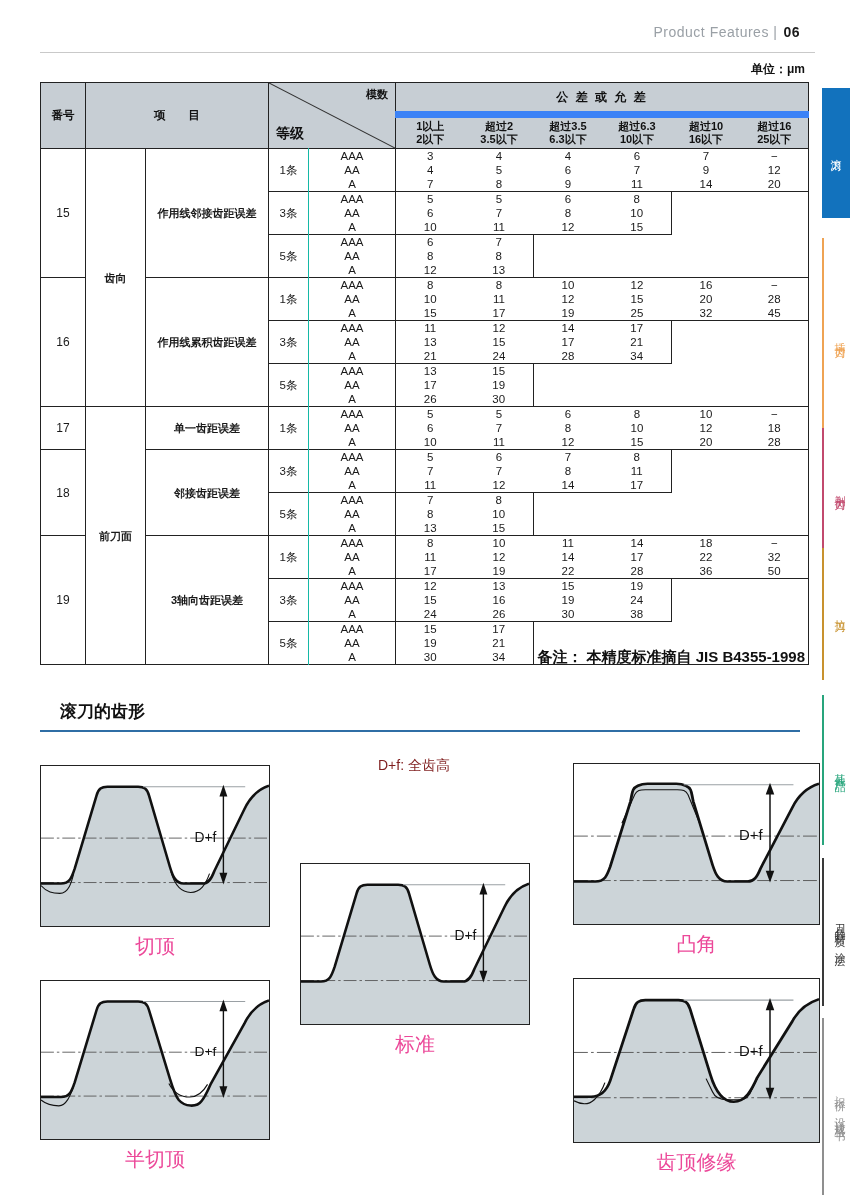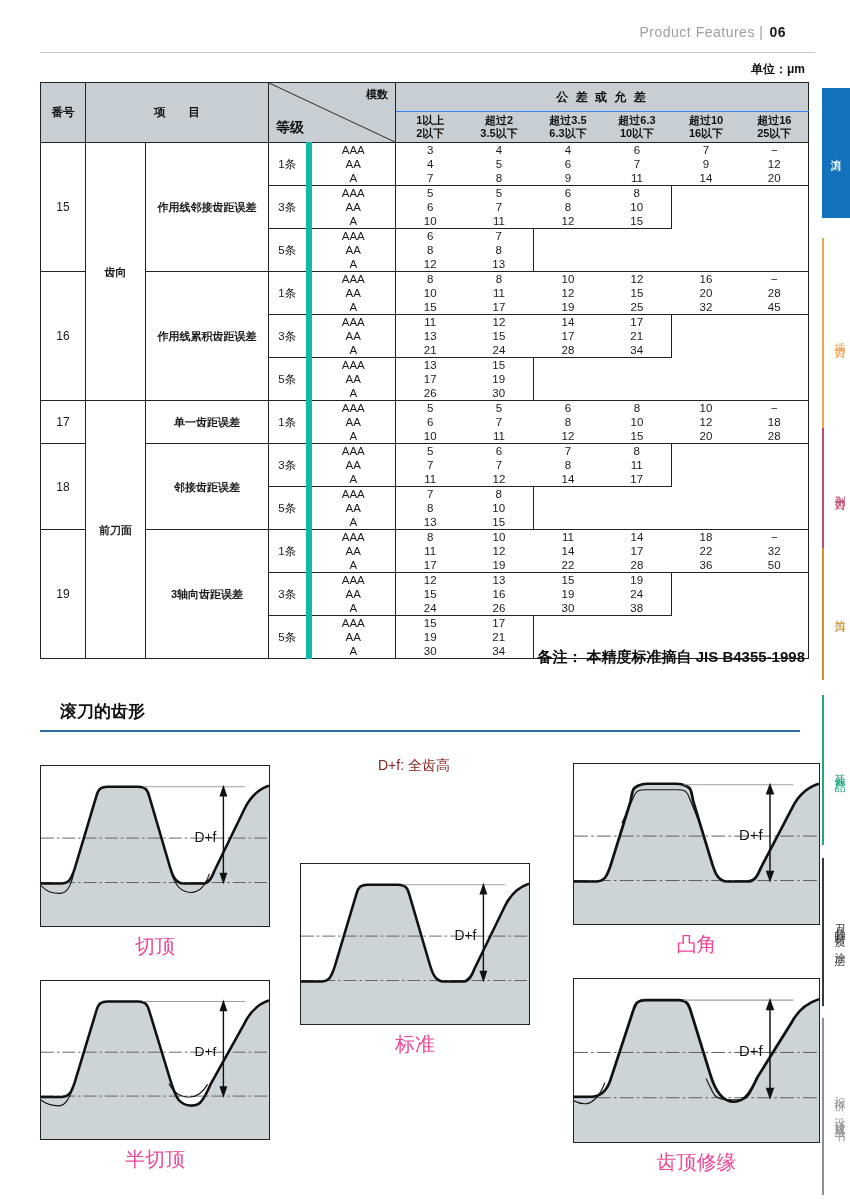--- a/index.html
+++ b/index.html
@@ -1,43 +1,43 @@
 <!DOCTYPE html>
 <html><head>
 <meta charset="utf-8">
 <style>
   html,body{margin:0;padding:0;background:#e8e8e8;}
   .page{position:relative;width:850px;height:1201px;background:#ffffff;overflow:hidden;
         font-family:"Liberation Sans","DejaVu Sans",sans-serif;color:#1a1a1a;}
 
   
-  .pf-header{position:absolute;top:24px;right:64px;font-size:14px;color:#9aa0a6;letter-spacing:.5px;}
+  .pf-header{position:absolute;top:24px;right:50px;font-size:14px;color:#9aa0a6;letter-spacing:.5px;}
   .pf-header b{color:#1a1a1a;font-size:14px;margin-left:6px;}
   .header-rule{position:absolute;left:40px;top:52px;width:775px;height:1px;background:#c9c9c9;}
   .unit-label{position:absolute;top:61px;right:45px;font-size:12px;font-weight:700;color:#111;}
 
   
   table.prec{position:absolute;left:40px;top:82px;width:768px;border-collapse:collapse;
              table-layout:fixed;border:1.5px solid #222;font-size:11.5px;}
   table.prec thead th{background:#c7ced4;font-weight:700;color:#111;padding:0;}
   th.h-no,th.h-item,th.h-diag{border-right:1px solid #222;}
-  th.h-tol{border-bottom:1px solid #3b82f6;height:28px;font-size:12px;letter-spacing:2px;}
+  th.h-tol{border-bottom:7px solid #3b82f6;height:28px;font-size:12px;letter-spacing:2px;}
   tr.h-row2 th{height:30px;font-size:11px;line-height:13px;font-weight:700;}
   th.h-diag{position:relative;}
   th.h-diag svg{position:absolute;inset:0;width:100%;height:100%;}
   .diag-mod{position:absolute;top:4px;right:7px;font-size:11px;}
   .diag-grade{position:absolute;bottom:5px;left:7px;font-size:14px;}
   table.prec thead{border-bottom:1.5px solid #222;}
 
   table.prec td{padding:0;vertical-align:middle;text-align:center;}
   td .ln{height:14px;line-height:14px;}
   td.c-no{border-right:1px solid #222;font-size:12px;}
   td.c-cat{border-right:1px solid #222;font-weight:600;font-size:11px;}
   td.c-item{border-right:1px solid #222;font-weight:600;font-size:11px;}
-  td.c-th{border-right:6px solid #14b8a6;}
+  td.c-th{border-right:1px solid #14b8a6;}
   td.c-gr{border-right:1px solid #222;}
   td.bt{border-top:1px solid #222;}
   td.c-e.bl{border-left:1px solid #222;}
   tr.group-start>td{border-top:1.2px solid #222;}
 
   .table-note{position:absolute;top:648px;right:45px;font-size:15px;font-weight:600;color:#111;}
 
   
   .section-title{position:absolute;left:60px;top:700px;font-size:17px;font-weight:700;color:#111;}
   .title-rule{position:absolute;left:40px;top:730px;width:760px;height:2px;background:#2f6ea5;}

